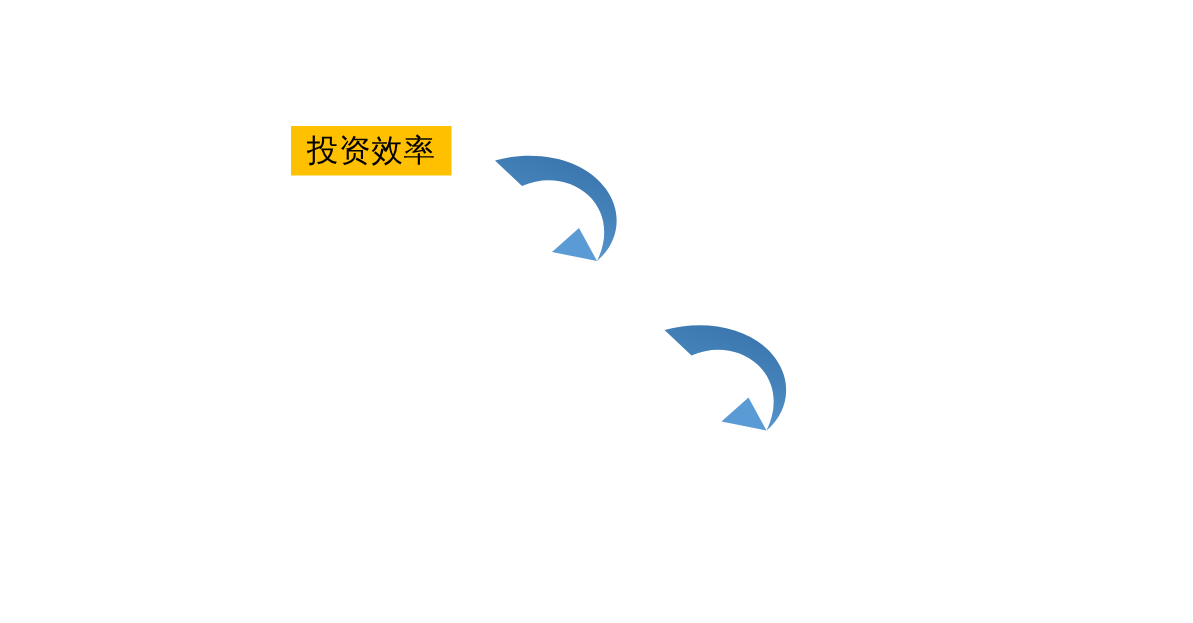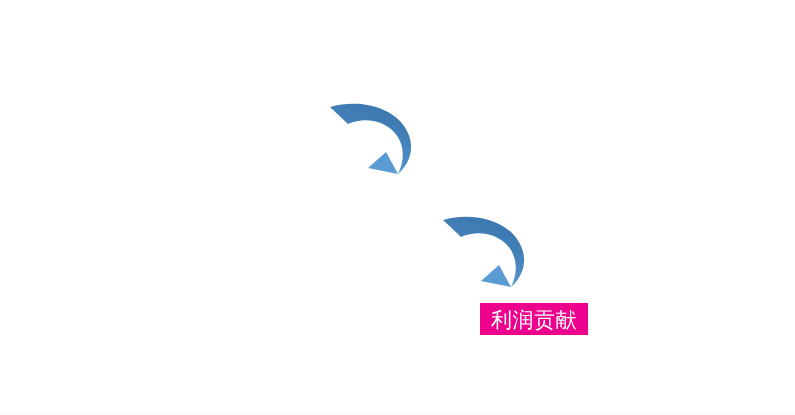--- a/index.html
+++ b/index.html
@@ -106,20 +106,23 @@
     width: 100%;
     height: 100%;
     overflow: visible;
   }
 </style>
 </head>
 <body>
 
 <div id="slide-canvas" style="width: 795px; height: 415px; background: rgb(255, 255, 255);">
 
+  <div class="step-box" id="step-box-1" style="left: 194px; top: 84px; width: 107px; height: 33px; background: rgb(255, 192, 0); color: rgb(0, 0, 0);">
+    <span class="step-text">投资效率</span>
+  </div>
 
   <div class="curved-arrow" id="curved-arrow-1" style="left: 328px; top: 102px; width: 92px; height: 76px;">
     <svg viewBox="0 0 92 76" xmlns="http://www.w3.org/2000/svg" aria-hidden="true">
       <defs>
         <linearGradient id="arrowGrad1" x1="0.62" y1="0" x2="0.2" y2="1">
           <stop offset="0%" stop-color="#3a76ad"></stop>
           <stop offset="38%" stop-color="#4582ba"></stop>
           <stop offset="72%" stop-color="#5493cc"></stop>
           <stop offset="100%" stop-color="#60a0d8"></stop>
         </linearGradient>
@@ -155,17 +158,14 @@
                C 78,56 76,39 64,28
                C 53,18 36,15 20,22
                L 20,22
                L 2,5 Z" fill="url(#arrowGrad2)"></path>
       <path d="M 70,72
                L 40,66
                L 58,50 Z" fill="#5b9bd5"></path>
     </svg>
   </div>
 
-  <div class="step-box" id="step-box-3" style="left: 480px; top: 303px; width: 108px; height: 32px; background: rgb(236, 0, 140); color: rgb(255, 255, 255);">
-    <span class="step-text">利润贡献</span>
-  </div>
 
 </div>
 
 </body></html>

